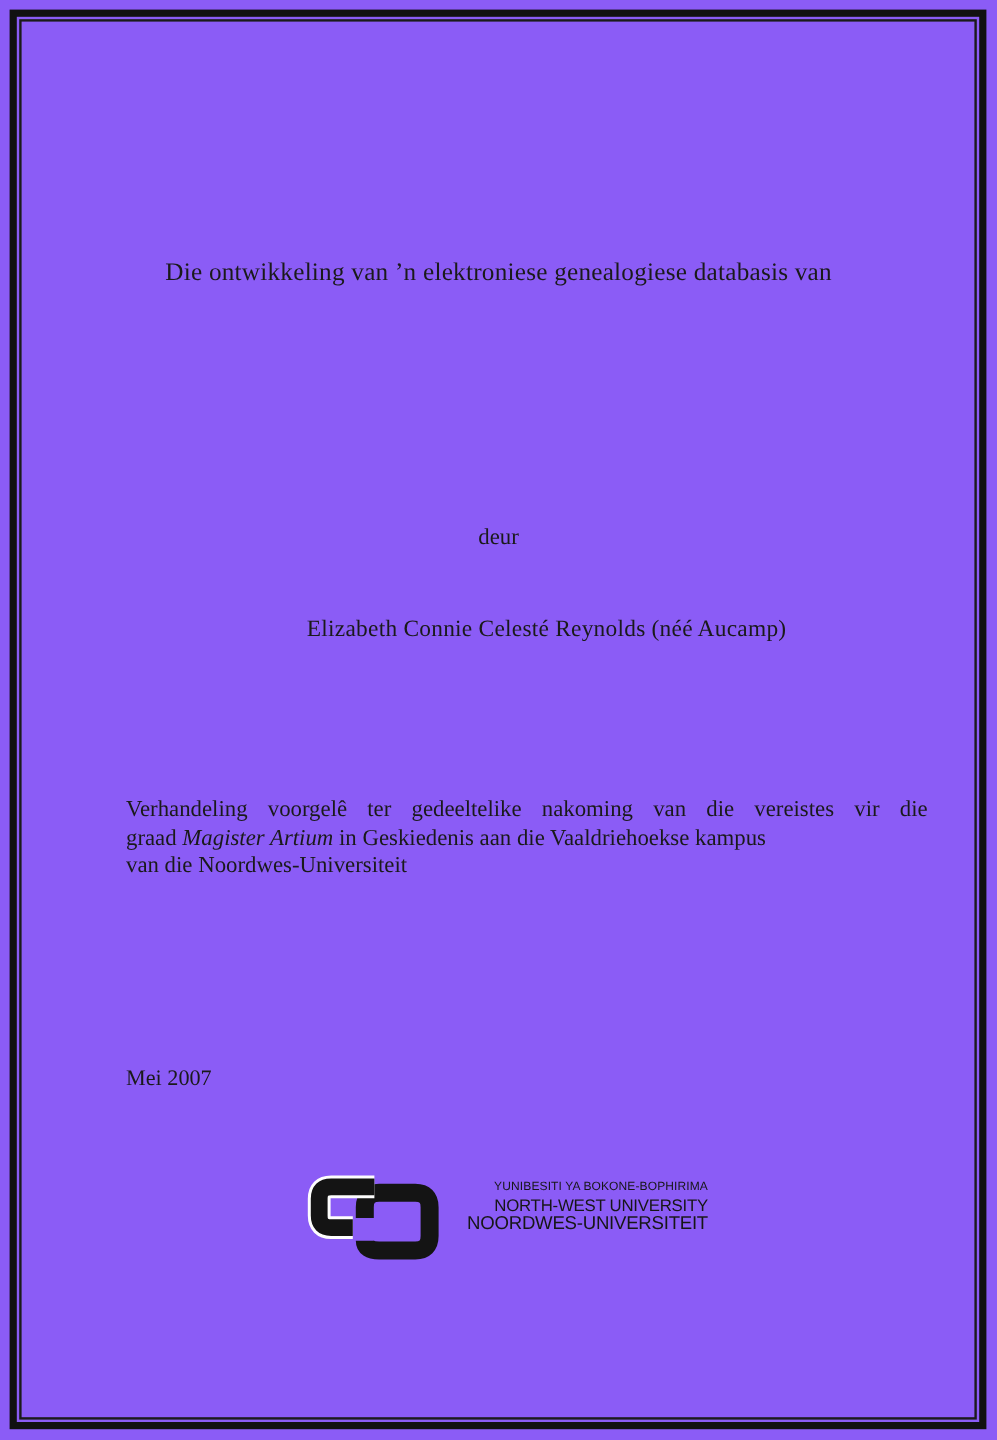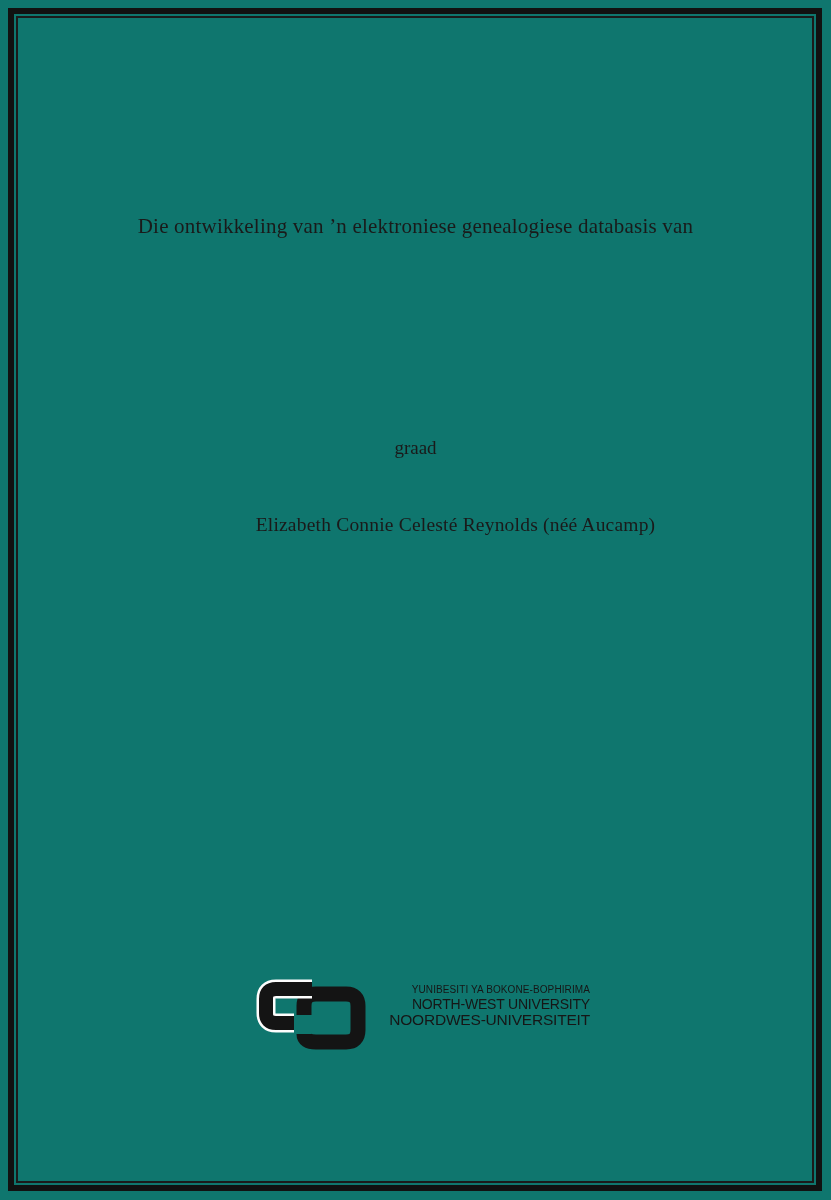--- a/index.html
+++ b/index.html
@@ -5,21 +5,21 @@
   html, body {
     margin: 0;
     padding: 0;
     width: 831px;
     height: 1200px;
     background: #fdfdfd;
     overflow: hidden;
     font-family: "Liberation Serif", serif;
     color: #1a1a1a;
   }
-  .page { position: absolute; inset: 0; width: 831px; height: 1200px; background: #0f766e; }
+  .page { position: absolute; inset: 0; width: 831px; height: 1200px; background: #8b5cf6; }
   .frame-outer {
     position: absolute; left: 8px; top: 8px; right: 9px; bottom: 9px;
     border: 6px solid #111;
   }
   .frame-inner {
     position: absolute; left: 2px; top: 2px; right: 2px; bottom: 2px;
     border: 2px solid #1b1b1b;
   }
   .content { position: absolute; left: 18px; top: 18px; width: 795px; height: 1164px; }
 
@@ -72,26 +72,32 @@
   <div class="frame-outer">
     <div class="frame-inner"></div>
   </div>
 
   <div class="content">
 
     <div class="title-block">
       <div>Die ontwikkeling van ’n elektroniese genealogiese databasis van</div>
     </div>
 
-    <div class="byline">graad</div>
+    <div class="byline">deur</div>
 
     <div class="author">Elizabeth Connie Celesté Reynolds (néé Aucamp)</div>
 
+    <div class="submission">
+      <div class="line-justify">Verhandeling voorgelê ter gedeeltelike nakoming van die vereistes vir die</div>
+      <div><span>graad </span><span class="italic">Magister Artium</span><span> in Geskiedenis aan die Vaaldriehoekse kampus</span></div>
+      <div>van die Noordwes-Universiteit</div>
+    </div>
 
     <div class="supervisor-block">
+      <div>Mei 2007</div>
     </div>
 
     <div class="logo-row">
       <svg class="logo-mark" width="125" height="100" viewBox="0 0 125 100" aria-hidden="true">
 
         <path d="M 54 47 V 38 Q 54 26 66 26 H 96 Q 108 26 108 38 V 62 Q 108 74 96 74 H 66 Q 54 74 54 66" fill="none" stroke="#141414" stroke-width="15"></path>
 
         <path d="M 62 21 H 26 Q 16 21 16 31 V 45 Q 16 55 26 55 H 44" fill="none" stroke="#fdfdfd" stroke-width="19"></path>
         <path d="M 62 21 H 26 Q 16 21 16 31 V 45 Q 16 55 26 55 H 44" fill="none" stroke="#141414" stroke-width="14"></path>
       </svg>

